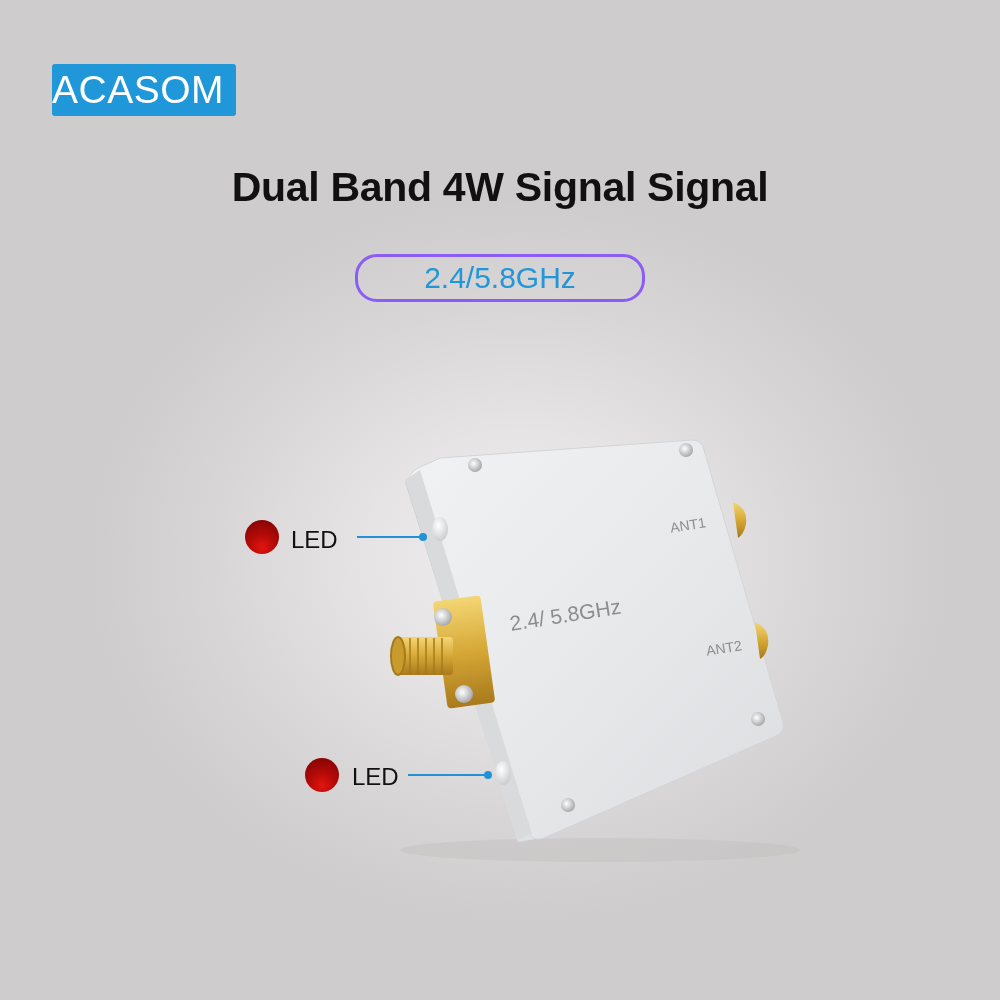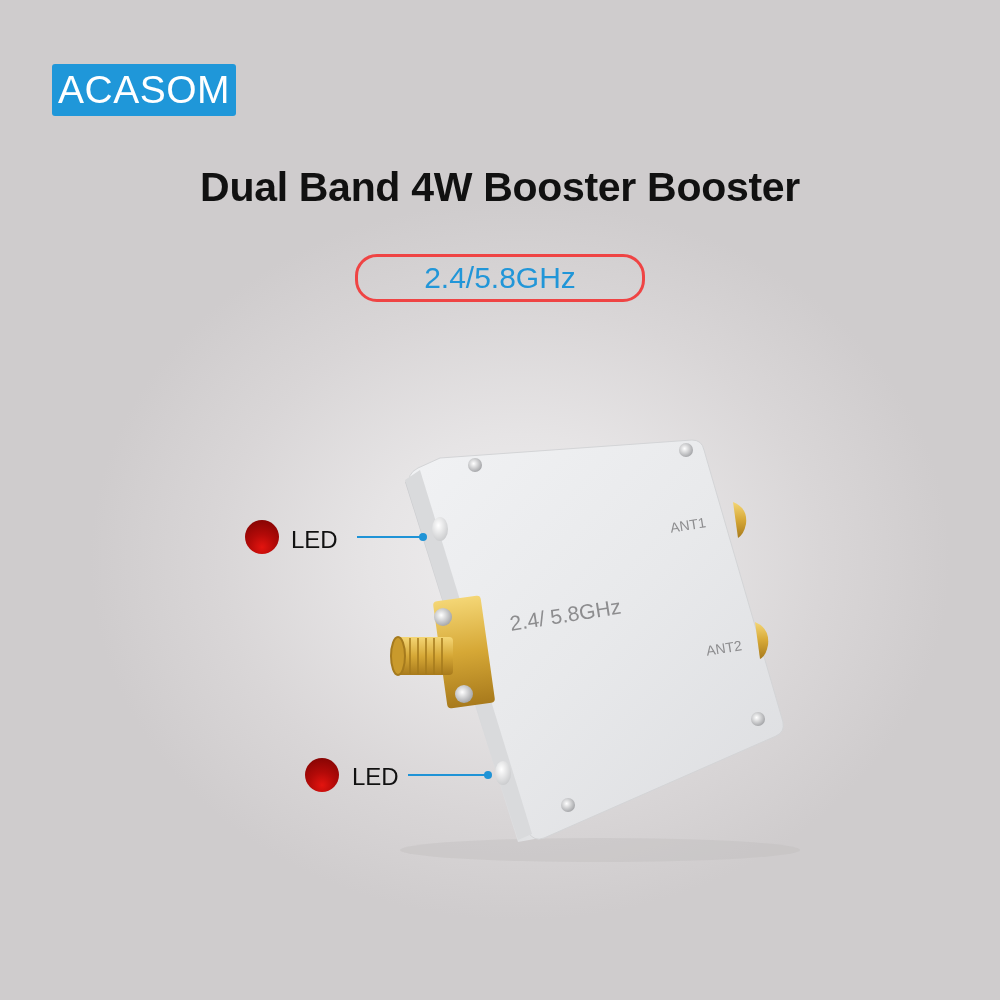--- a/index.html
+++ b/index.html
@@ -5,29 +5,29 @@
   html, body { margin: 0; padding: 0; }
   body {
     width: 1000px; height: 1000px; position: relative; overflow: hidden;
     font-family: "Liberation Sans", "DejaVu Sans", sans-serif;
     background: radial-gradient(ellipse 430px 360px at 520px 560px, #efeeef 0%, #e6e4e5 35%, #d9d6d7 70%, #cfcccd 100%), #cfcccd;
   }
   .brand {
     position: absolute; left: 52px; top: 64px; width: 184px; height: 52px;
     background: #1f97d9; border-radius: 3px;
     color: #fff; font-size: 39px; font-weight: 500; letter-spacing: 0.5px;
-    display: flex; align-items: center; justify-content: center;
+    display: flex; align-items: center; 
   }
   .title {
     position: absolute; left: 0; top: 164px; width: 1000px; text-align: center;
     font-size: 41px; font-weight: bold; color: #111; letter-spacing: -0.3px;
   }
   .pill {
     position: absolute; left: 355px; top: 254px; width: 284px; height: 42px;
-    border: 3px solid #ef4444; border-radius: 22px;
+    border: 3px solid #8b5cf6; border-radius: 22px;
     display: flex; align-items: center; justify-content: center;
     color: #2196d8; font-size: 30px;
   }
   .led-dot {
     position: absolute; width: 34px; height: 34px; border-radius: 50%;
     background: radial-gradient(circle at 50% 80%, #e3140f 0%, #b30a08 40%, #7a0302 100%);
   }
   .led-label {
     position: absolute; font-size: 24px; font-weight: normal; color: #111;
   }
@@ -42,21 +42,21 @@
   .device { position: absolute; left: 0; top: 0; width: 1000px; height: 1000px; }
   .dev-text { position: absolute; color: #8d8d8f; }
 </style>
 </head>
 <body>
 
 <div class="brand">
   <span>ACASOM</span>
 </div>
 
-<div class="title">Dual Band 4W Booster Booster</div>
+<div class="title">Dual Band 4W Signal Signal</div>
 
 <div class="pill">
   <span>2.4/5.8GHz</span>
 </div>
 
 <svg class="device" viewBox="0 0 1000 1000" xmlns="http://www.w3.org/2000/svg">
   <defs>
     <linearGradient id="faceGrad" x1="0" y1="0" x2="1" y2="1">
       <stop offset="0" stop-color="#f1f2f4"></stop>
       <stop offset="0.5" stop-color="#e8e9eb"></stop>

